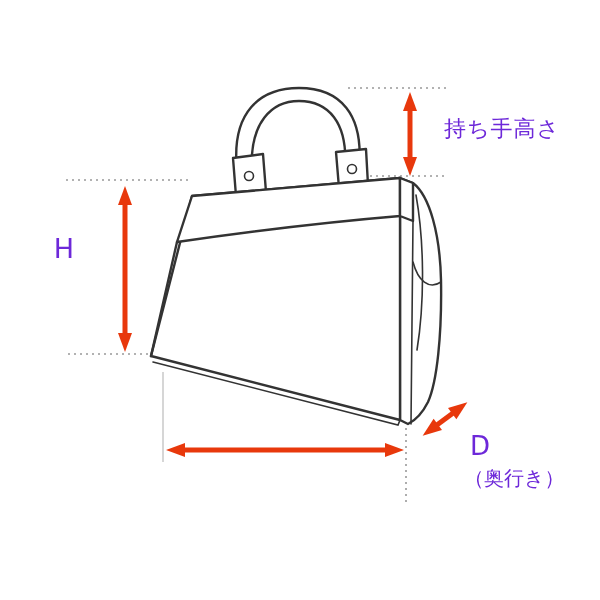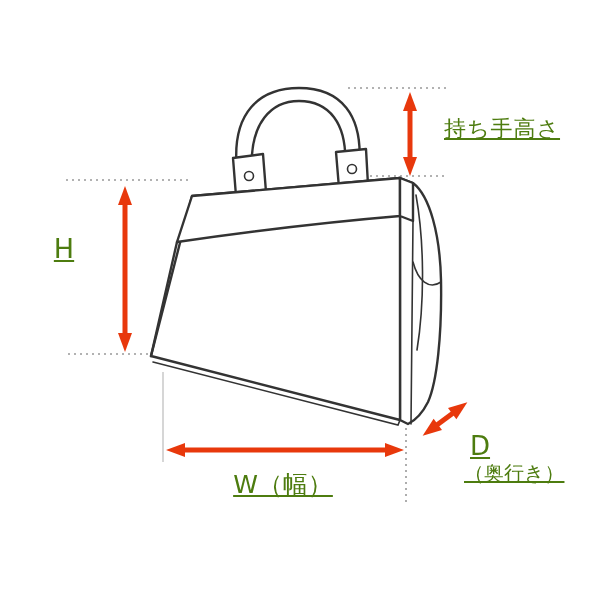--- a/index.html
+++ b/index.html
@@ -15,24 +15,23 @@
     background: var(--background, #ffffff);
     overflow: hidden;
   }
   .stage svg {
     position: absolute;
     left: 0;
     top: 0;
   }
   .label {
     position: absolute;
-    color: #4d7c0f;
+    color: #6d28d9;
     line-height: 1.15;
     white-space: nowrap;
-    text-decoration: underline;
   }
   .label-handle {
     left: 444px;
     top: 116px;
     font-size: 22px;
     letter-spacing: 1px;
   }
   .label-height {
     left: 12px;
     top: 233px;
@@ -46,21 +45,21 @@
     top: 471px;
     width: 200px;
     text-align: center;
     font-size: 25px;
   }
   .label-depth {
     left: 464px;
     top: 432px;
   }
   .label-depth .letter { font-size: 26px; padding-left: 6px; }
-  .label-depth .sub { font-size: 20px; }
+  .label-depth .sub { font-size: 20px; margin-top: 5px; }
 
   .bag-line {
     fill: none;
     stroke: var(--line, #333333);
     stroke-width: 2.4;
     stroke-linecap: round;
     stroke-linejoin: round;
   }
   .bag-fill {
     fill: #ffffff;
@@ -162,20 +161,19 @@
       <polygon class="arrow-head" points="-28,0 -9,-7 -9,7"></polygon>
     </g>
   </svg>
 
   <div class="label label-handle">持ち手高さ</div>
 
   <div class="label label-height">
     <div class="letter">H</div>
   </div>
 
-  <div class="label label-width">W（幅）</div>
 
   <div class="label label-depth">
     <div class="letter">D</div>
     <div class="sub">（奥行き）</div>
   </div>
 
 </div>
 
 </body></html>

